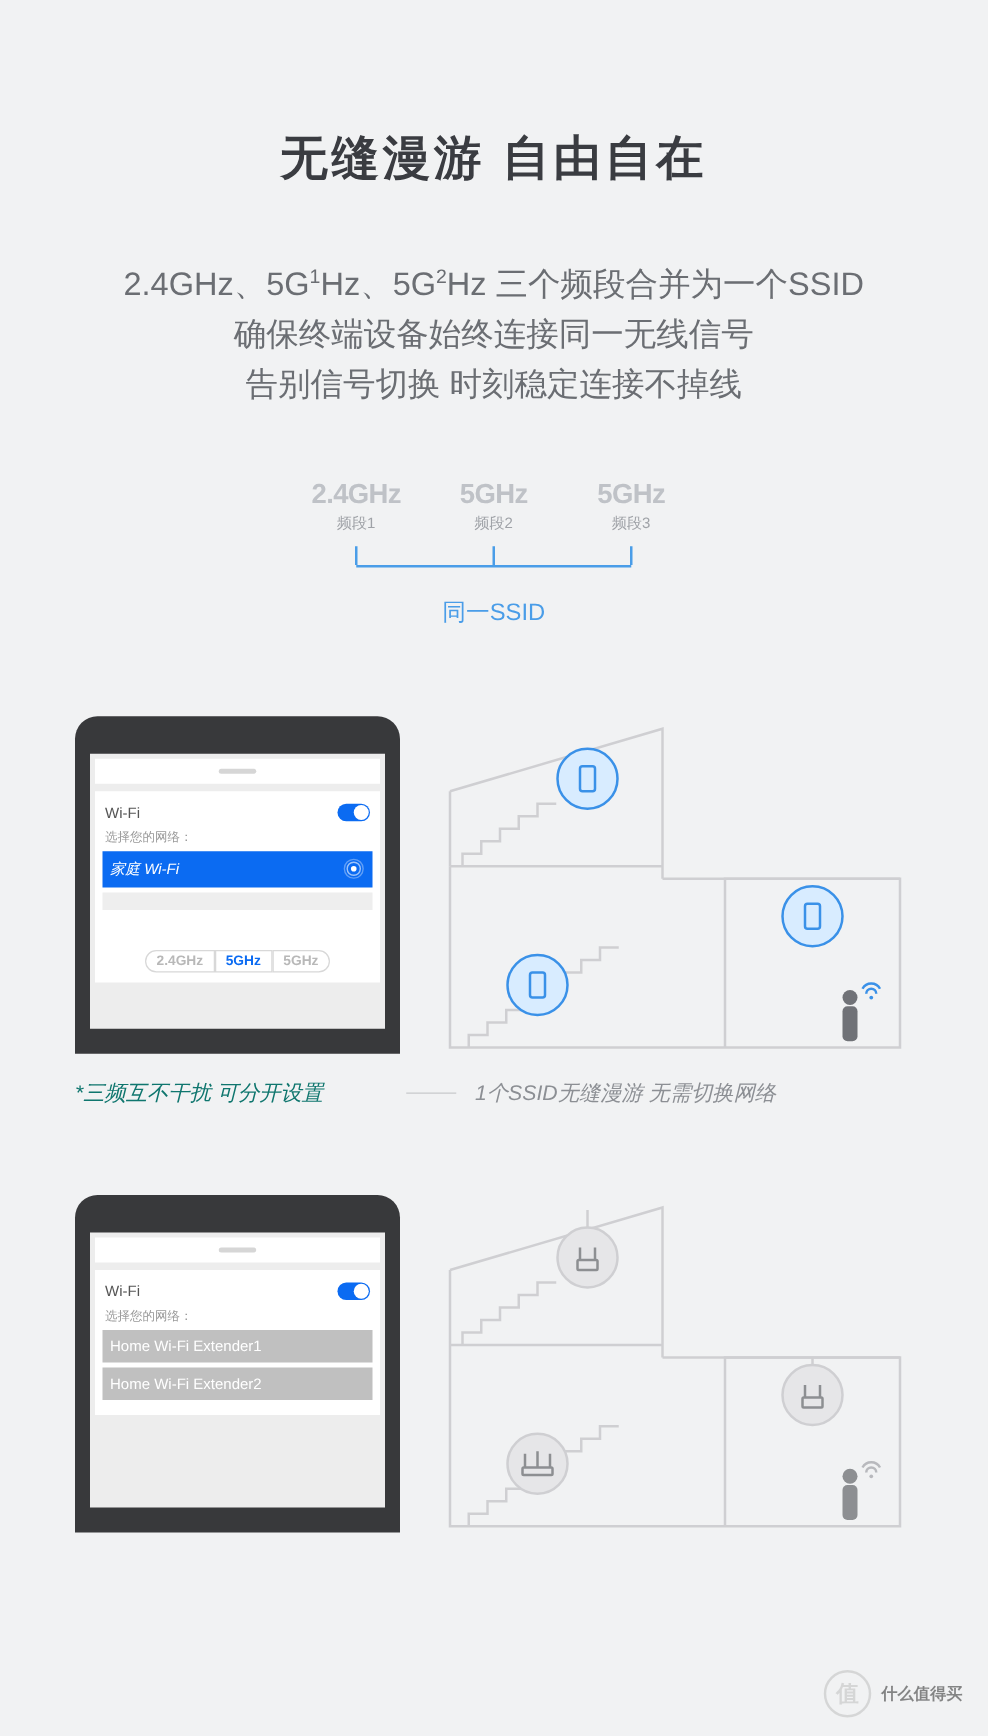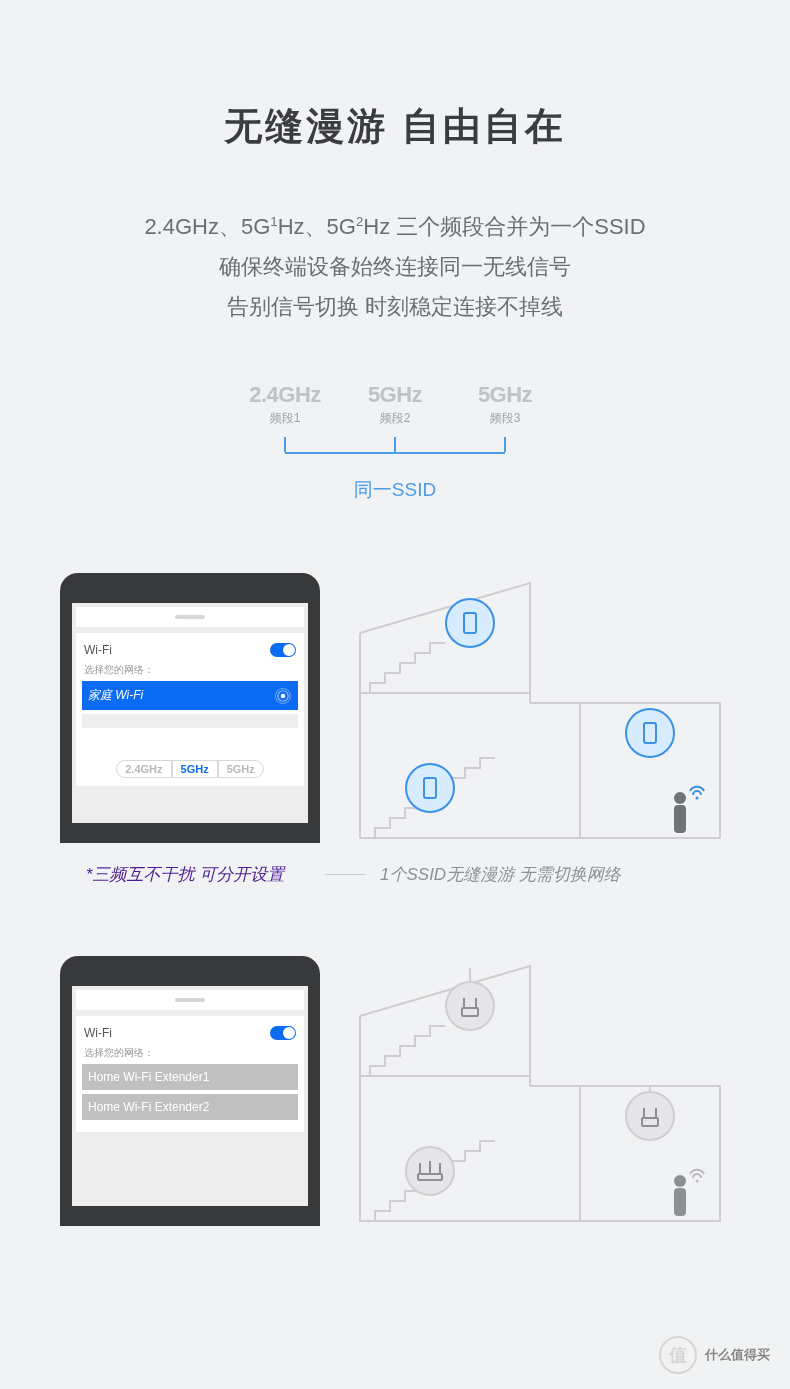--- a/index.html
+++ b/index.html
@@ -1,20 +1,20 @@
 <!DOCTYPE html>
 <html><head>
 <meta charset="utf-8">
 <style>
   * { margin:0; padding:0; box-sizing:border-box; }
   body { width:790px; height:1389px; background:#f1f2f3; font-family:"PingFang SC","Microsoft YaHei","Heiti SC",Arial,sans-serif; color:#393b40; position:relative; overflow:hidden; }
   .container { width:100%; padding-top:101px; }
 
   .title-h1 { text-align:center; font-size:38px; font-weight:600; letter-spacing:3px; color:#3a3c41; }
-  .desc { text-align:center; margin-top:50px; font-size:22px; line-height:40px; color:#6b6e73; font-weight:400;}
+  .desc { text-align:center; margin-top:50px; font-size:26px; line-height:40px; color:#6b6e73; font-weight:400;}
   sup { font-size:0.6em; }
 
   
   .bands-wrap { width:300px; margin:55px auto 0; position:relative; }
   .bands-row { display:flex; justify-content:space-between; }
   .band { width:80px; text-align:center; }
   .band-top { font-size:22px; font-weight:700; color:#bfc2c7; font-family:Arial,sans-serif; font-stretch:condensed; letter-spacing:-0.5px;}
   .band-sub { font-size:12px; color:#9fa2a7; margin-top:2px;}
   .line { position:relative; height:30px; margin-top:10px;}
   .hline { position:absolute; left:40px; right:40px; top:15px; height:2px; background:#4a9de8; }
@@ -37,21 +37,21 @@
   .net-grey{background:#c0c0c0;}
   .wifi-ic{position:absolute;right:6px;top:50%;transform:translateY(-50%);}
   .pill-row{display:flex;justify-content:center;gap:0;background:#fff;padding-top:28px;}
   .pill{border:1px solid #d8d8d8;padding:2px 8px;font-size:11px;color:#b8b8b8;font-weight:600;}
   .pill:first-child{border-radius:10px 0 0 10px;}
   .pill:last-child{border-radius:0 10px 10px 0;}
   .pill.active{color:#0b6bf2;}
 
   .house-col{flex:1;position:relative;}
   .caption-row{display:flex;align-items:center;width:670px;margin:20px auto 0;gap:15px;}
-  .cap-left{flex:0 0 250px;text-align:center;font-size:17px;color:#4c1d95;font-style:italic;}
+  .cap-left{flex:0 0 250px;text-align:left;font-size:17px;color:#0f766e;font-style:italic;}
   .cap-line{width:40px;height:1px;background:#c7c9cc;}
   .cap-right{flex:1;font-size:17px;color:#8c8f94;font-style:italic;}
 
   .row3 { display:flex; justify-content:space-between; width:670px; margin:70px auto 0 auto; column-gap:30px;}
 
   
   .watermark{position:absolute;right:20px;bottom:15px;display:flex;align-items:center;gap:8px;opacity:0.45;}
   .wm-badge{width:38px;height:38px;border:2px solid #b5b5b5;border-radius:50%;display:flex;align-items:center;justify-content:center;color:#b5b5b5;font-size:18px;font-weight:bold;}
   .wm-text{color:#000000;font-size:13px;font-weight:700;}
 

